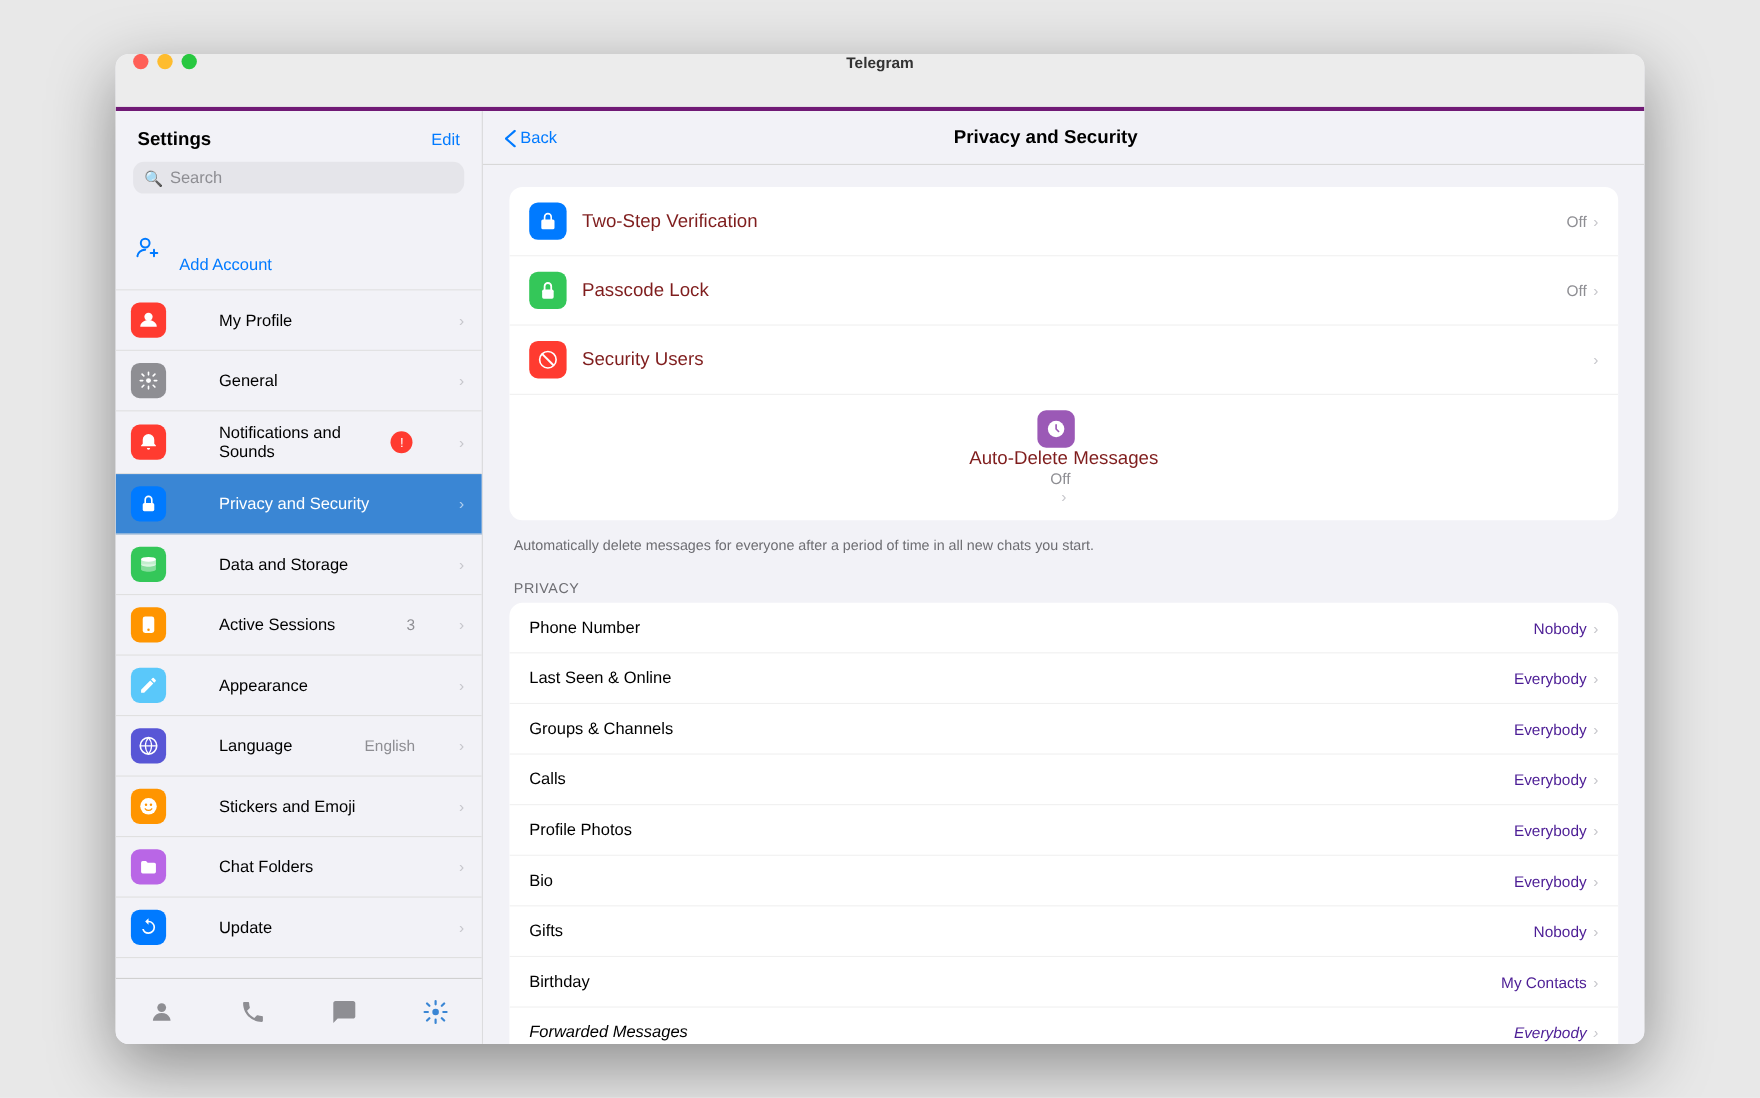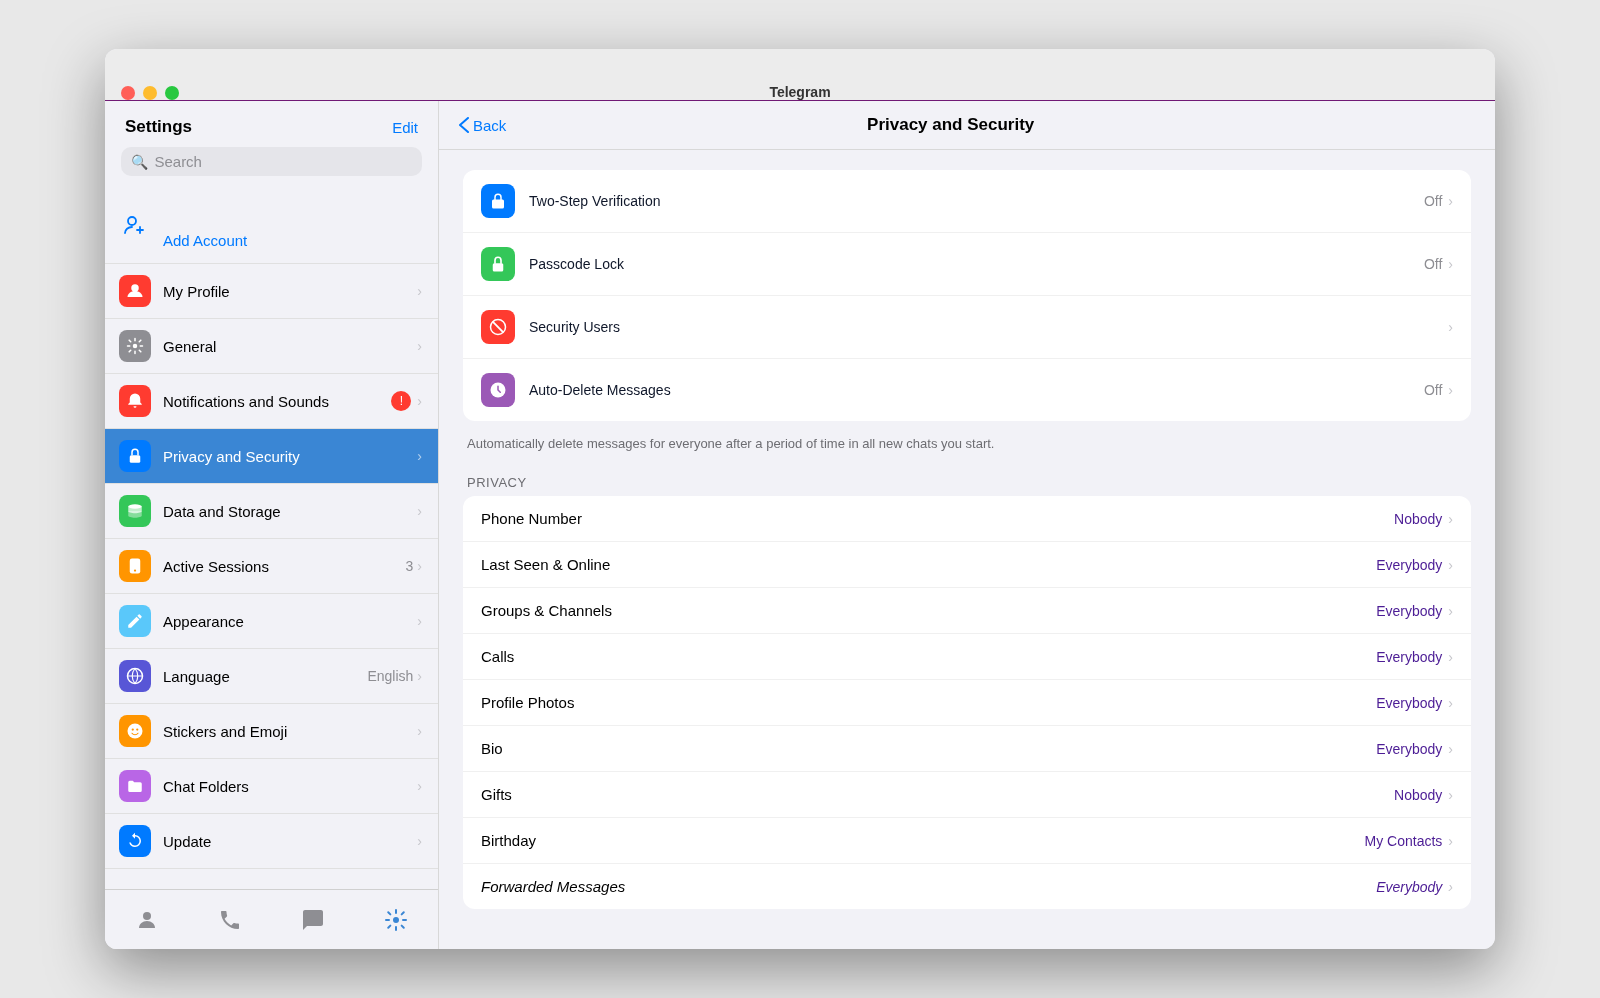--- a/index.html
+++ b/index.html
@@ -23,23 +23,23 @@
       box-shadow: 0 20px 60px rgba(0,0,0,0.4);
       display: flex;
       flex-direction: column;
       overflow: hidden;
     }
 
     
     .titlebar {
       height: 52px;
       background: #ececec;
-      border-bottom: 1px solid #701a75;
-      display: flex;
-      align-items: flex-end;
+      border-bottom: 4px solid #701a75;
+      display: flex;
+      align-items: flex-start;
       justify-content: center;
       position: relative;
       border-radius: 12px 12px 0 0;
       flex-shrink: 0;
     }
 
     .titlebar-buttons {
       position: absolute;
       left: 16px;
       display: flex;
@@ -136,20 +136,21 @@
       padding-bottom: 10px;
     }
 
     .sidebar-item {
       display: flex;
       align-items: center;
       padding: 11px 16px 11px 14px;
       cursor: pointer;
       border-bottom: 1px solid #e0e0e0;
       position: relative;
+      gap: 36px;
     }
 
     .sidebar-item.active {
       background: #3a86d4;
     }
 
     .sidebar-item.active .item-label {
       color: #fff;
     }
 
@@ -263,21 +264,21 @@
       padding: 14px 20px;
       display: flex;
       align-items: center;
       border-bottom: 1px solid #d8d8d8;
       background: #f2f2f7;
       flex-shrink: 0;
     }
 
     .back-btn {
       display: flex;
-      align-items: flex-start;
+      align-items: flex-end;
       gap: 4px;
       color: #007aff;
       font-size: 15px;
       cursor: pointer;
       background: none;
       border: none;
     }
 
     .right-header-title {
       font-size: 17px;
@@ -305,38 +306,39 @@
     .card-row {
       display: flex;
       align-items: center;
       padding: 14px 18px;
       border-bottom: 1px solid #f0f0f0;
       cursor: pointer;
     }
 
     .card-row:last-child {
       border-bottom: none;
+      flex-direction: column;
     }
 
     .row-icon {
       width: 34px;
       height: 34px;
       border-radius: 8px;
       display: flex;
       align-items: center;
       justify-content: center;
       margin-right: 14px;
       flex-shrink: 0;
       font-size: 18px;
       color: #fff;
     }
 
     .row-label {
-      font-size: 14px;
-      color: #0f172a;
+      font-size: 17px;
+      color: #7f1d1d;
       flex: 1;
     }
 
     .row-value {
       font-size: 14px;
       color: #8e8e93;
       margin-right: 6px;
     }
 
     .row-chevron {

